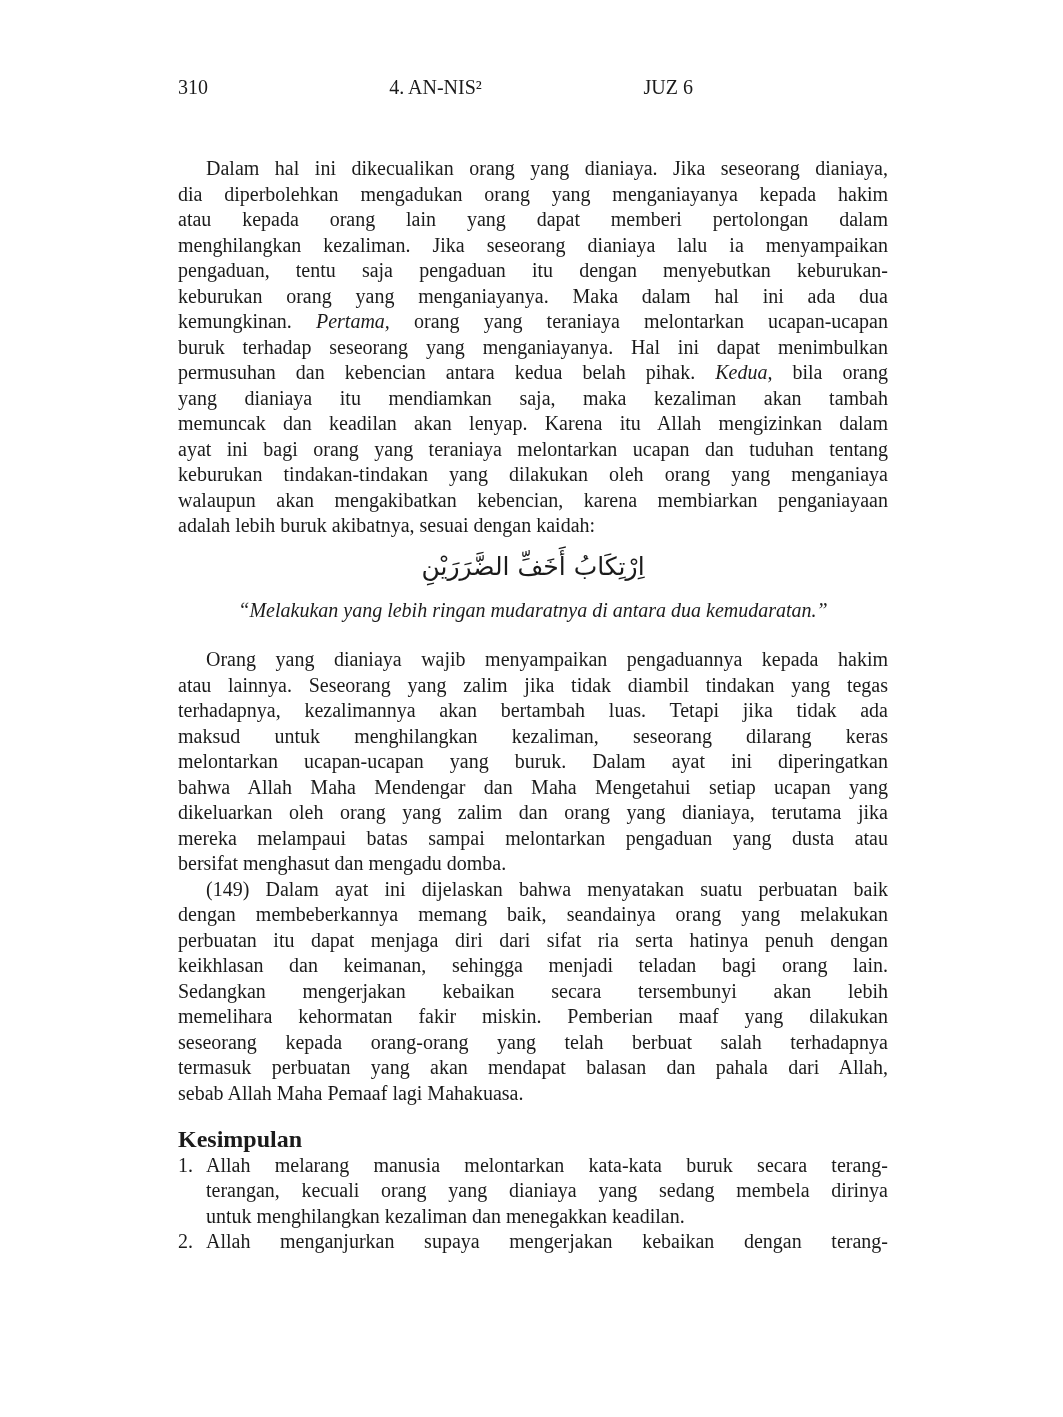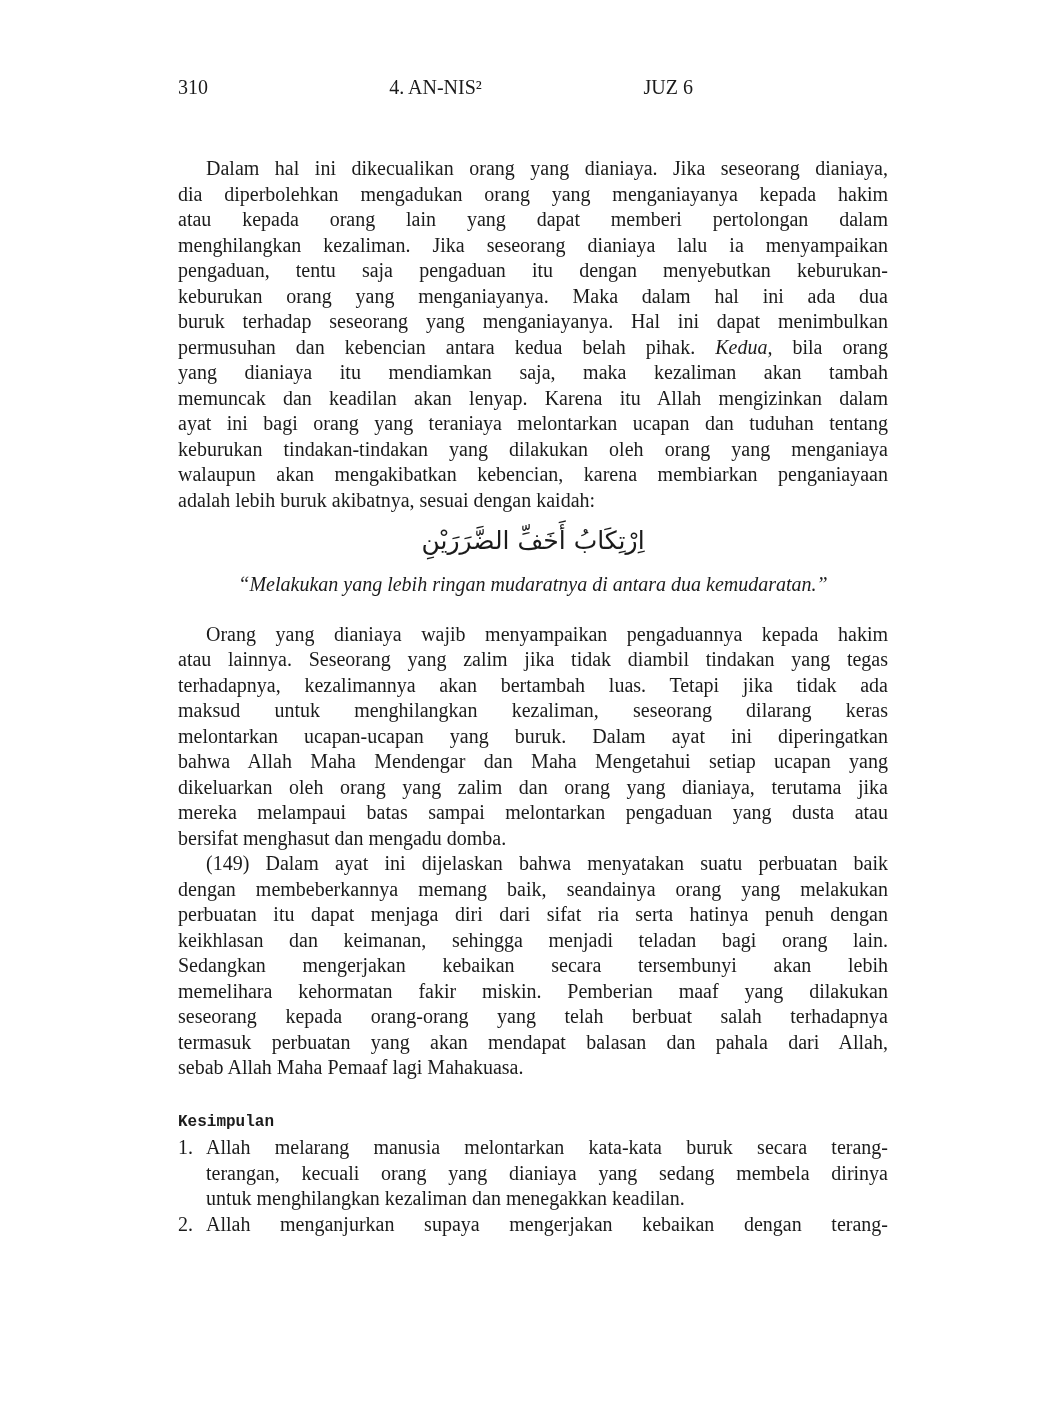--- a/index.html
+++ b/index.html
@@ -49,24 +49,23 @@
   }
   .quote {
     font-style: italic;
     text-align: center;
     font-size: 20px;
     line-height: 25.5px;
     margin: 10px 0 24px 0;
   }
   .section-heading {
     font-weight: bold;
-    font-size: 16px;
+    font-size: 24px;
     line-height: 25.5px;
-    margin-top: 29px;
-    font-family: Liberation Mono, monospace;
+    margin-top: 21px;
   }
   .list-item {
     position: relative;
     padding-left: 28px;
   }
   .list-num {
     position: absolute;
     left: 0;
     top: 0;
     font-size: 20px;
@@ -84,20 +83,21 @@
     <span class="hdr-right">JUZ 6</span>
   </div>
   <div class="content">
       <div class="paragraph">
         <div class="line just indent">Dalam hal ini dikecualikan orang yang dianiaya. Jika seseorang dianiaya,</div>
         <div class="line just">dia diperbolehkan mengadukan orang yang menganiayanya kepada hakim</div>
         <div class="line just">atau kepada orang lain yang dapat memberi pertolongan dalam</div>
         <div class="line just">menghilangkan kezaliman. Jika seseorang dianiaya lalu ia menyampaikan</div>
         <div class="line just">pengaduan, tentu saja pengaduan itu dengan menyebutkan keburukan-</div>
         <div class="line just">keburukan orang yang menganiayanya. Maka dalam hal ini ada dua</div>
+        <div class="line just">kemungkinan. <i>Pertama,</i> orang yang teraniaya melontarkan ucapan-ucapan</div>
         <div class="line just">buruk terhadap seseorang yang menganiayanya. Hal ini dapat menimbulkan</div>
         <div class="line just">permusuhan dan kebencian antara kedua belah pihak. <i>Kedua,</i> bila orang</div>
         <div class="line just">yang dianiaya itu mendiamkan saja, maka kezaliman akan tambah</div>
         <div class="line just">memuncak dan keadilan akan lenyap. Karena itu Allah mengizinkan dalam</div>
         <div class="line just">ayat ini bagi orang yang teraniaya melontarkan ucapan dan tuduhan tentang</div>
         <div class="line just">keburukan tindakan-tindakan yang dilakukan oleh orang yang menganiaya</div>
         <div class="line just">walaupun akan mengakibatkan kebencian, karena membiarkan penganiayaan</div>
         <div class="line">adalah lebih buruk akibatnya, sesuai dengan kaidah:</div>
       </div>
       <div class="arabic">اِرْتِكَابُ أَخَفِّ الضَّرَرَيْنِ</div>

